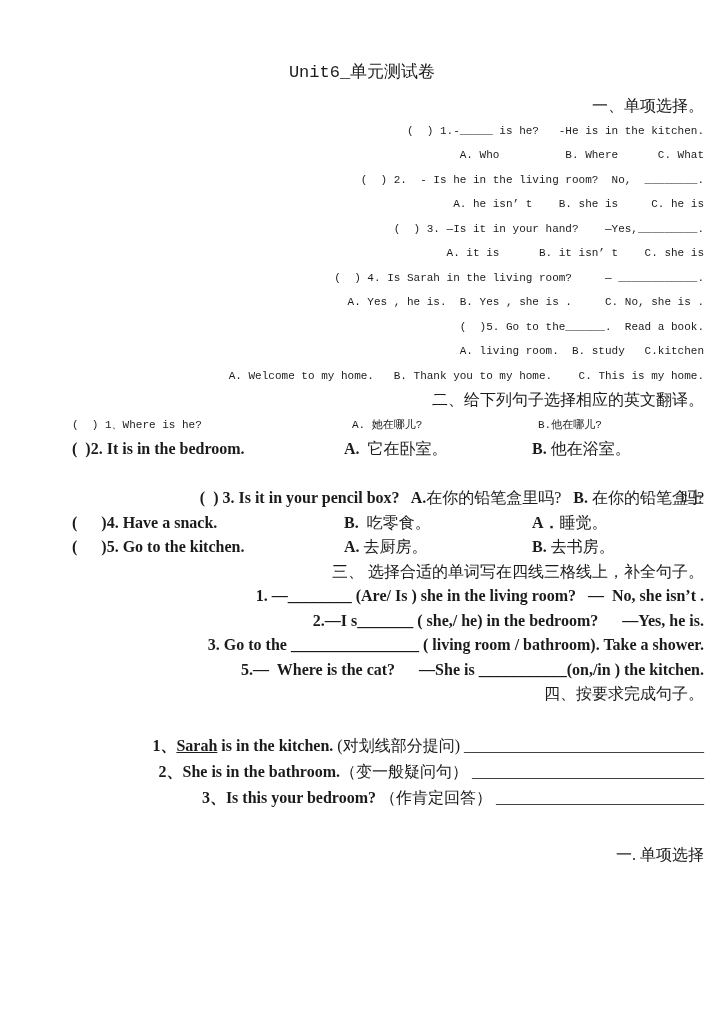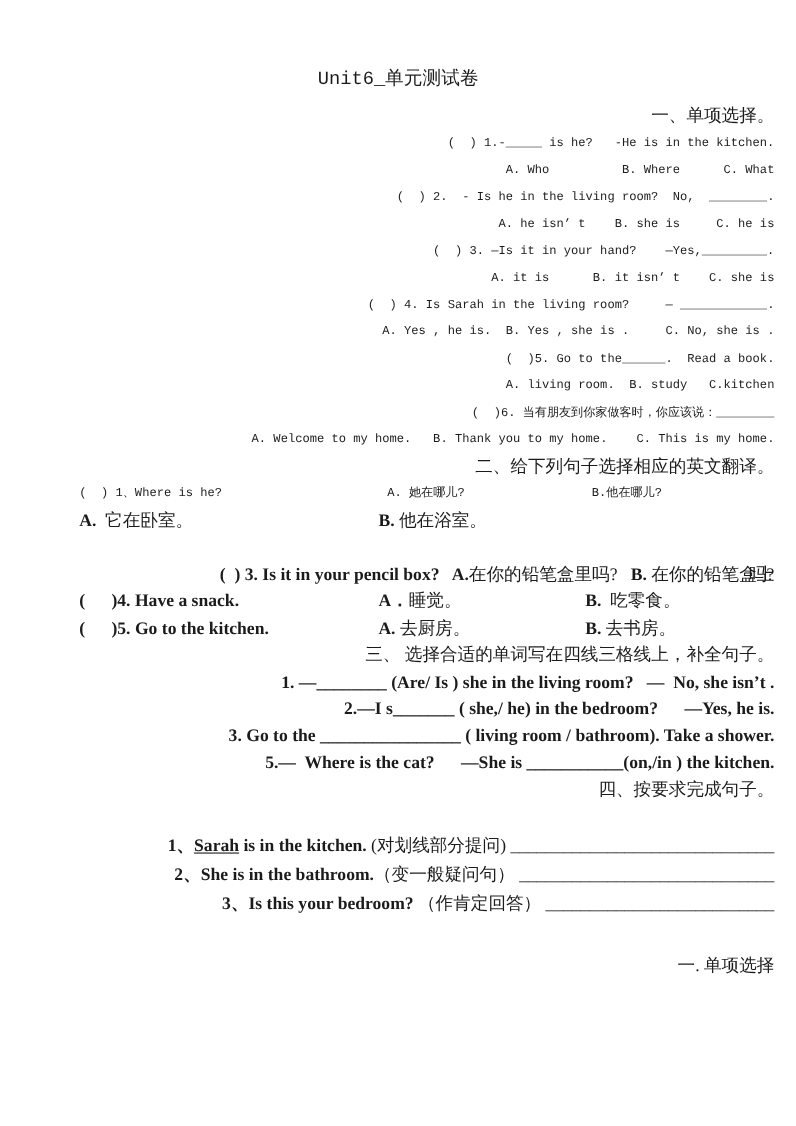--- a/index.html
+++ b/index.html
@@ -80,45 +80,45 @@
 
     <div class="line mono pl1">(  ) 3. —Is it in your hand?    —Yes,_________.</div>
     <div class="line mono pl2">A. it is      B. it isn’ t    C. she is</div>
 
     <div class="line mono pl1">(  ) 4. Is Sarah in the living room?     — ____________.</div>
     <div class="line mono pl2">A. Yes , he is.  B. Yes , she is .     C. No, she is .</div>
 
     <div class="line mono pl1">(  )5. Go to the______.  Read a book.</div>
     <div class="line mono pl2">A. living room.  B. study   C.kitchen</div>
 
-    <div class="line mono">(  )6. 当有朋友到你家做客时，你应该说：________</div>
     <div class="line mono">A. Welcome to my home.   B. Thank you to my home.    C. This is my home.</div>
 
     <div class="line cn">二、给下列句子选择相应的英文翻译。</div>
 
     <div class="row mono pl1">
       <span>(  ) 1、Where is he?</span>
       <span>A. 她在哪儿?</span>
       <span>B.他在哪儿?</span>
     </div>
 
     <div class="row serif pl1">
+      <span class="b">(  )2. It is in the bedroom.</span>
       <span><span class="b">A.</span><span>  它在卧室。</span></span>
       <span><span class="b">B.</span><span> 他在浴室。</span></span>
     </div>
 
     <div class="line serif pl1">
       <span class="b">(  ) 3. Is it in your pencil box?   </span><span class="b">A.</span><span>在你的铅笔盒里吗?   </span><span class="b">B.</span><span> 在你的铅笔盒上</span>
     </div>
     <div class="line serif">吗?</div>
 
     <div class="row serif pl1">
       <span class="b">(      )4. Have a snack.</span>
+      <span><span class="b">B.</span><span>  吃零食。</span></span>
       <span><span class="b">A．</span><span>睡觉。</span></span>
-      <span><span class="b">B.</span><span>  吃零食。</span></span>
     </div>
 
     <div class="row serif pl1">
       <span class="b">(      )5. Go to the kitchen.</span>
       <span><span class="b">A.</span><span> 去厨房。</span></span>
       <span><span class="b">B.</span><span> 去书房。</span></span>
     </div>
 
     <div class="line cn">三、 选择合适的单词写在四线三格线上，补全句子。</div>
     <div class="line serif b pl3">1. —________ (Are/ Is ) she in the living room?   —  No, she isn’t .</div>

